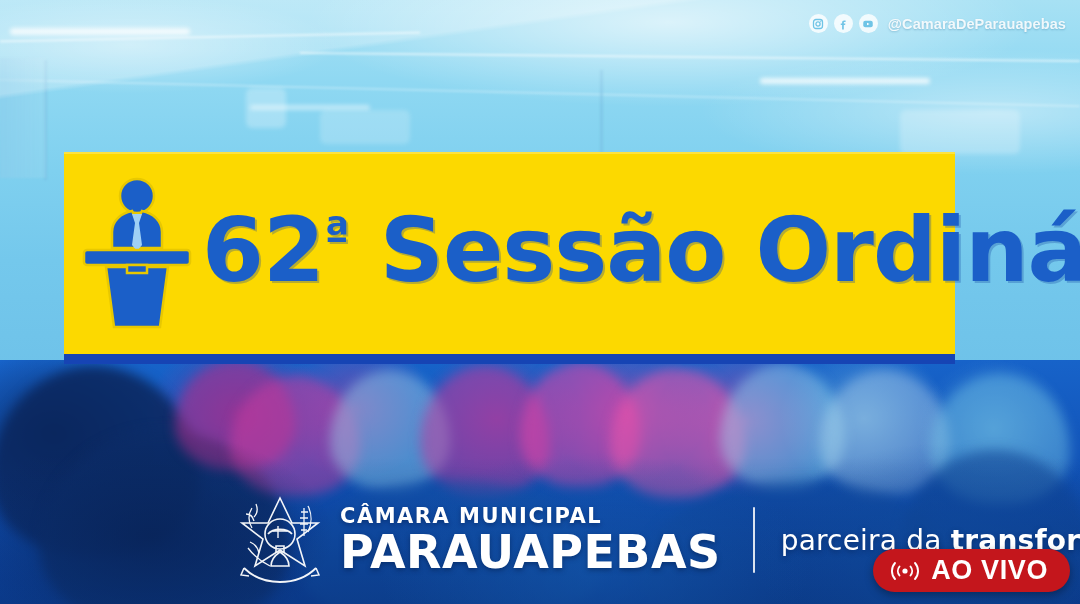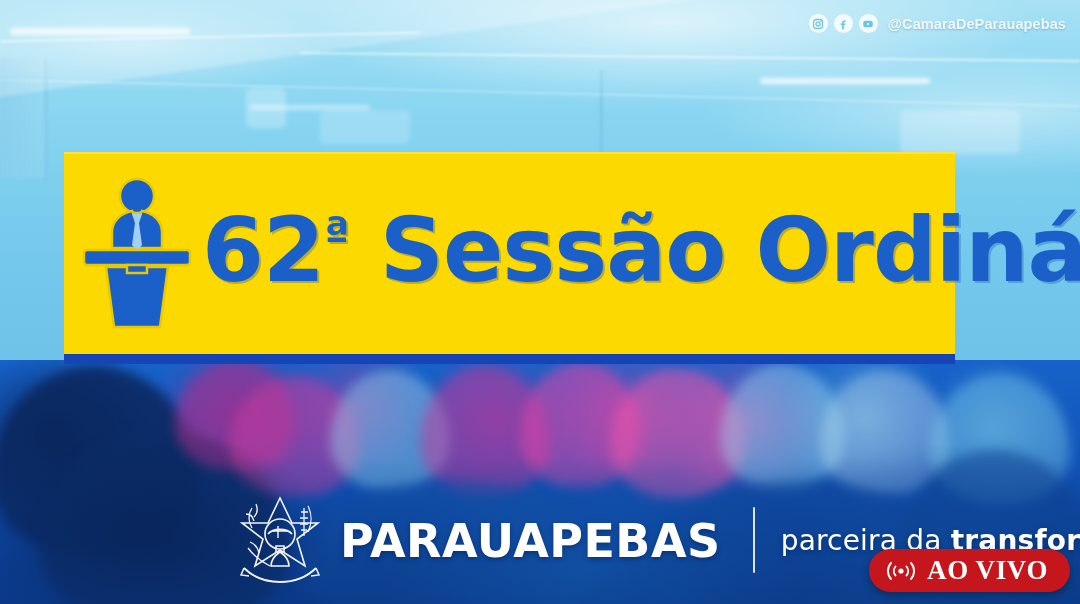--- a/index.html
+++ b/index.html
@@ -131,21 +131,21 @@
     position:absolute; right:10px; bottom:12px; z-index:7;
     display:flex; align-items:center; gap:10px;
     background:#C4161C; border-radius:24px;
     padding:8px 22px 8px 16px;
     box-shadow:0 3px 8px rgba(0,0,0,.35);
   }
   .live-ico{width:32px;height:24px;flex:0 0 auto}
   .live-ico svg{display:block}
   .live-label{
     color:#fff; font-size:27px; font-weight:700; letter-spacing:.6px;
-    font-family:Liberation Serif, serif; line-height:1;
+    font-family:Liberation Sans, sans-serif; line-height:1;
   }
 </style>
 </head>
 <body>
 
 <div class="stage">
 
   <div class="bg">
     <div class="bg-top">
       <div class="ceil-line" style="left:0;top:36px;width:420px;transform:rotate(-1.2deg)"></div>
@@ -233,20 +233,21 @@
           <path d="M44 62h8v-6h-8z"></path>
           <path d="M20 18c-4 6-4 14 0 20M14 24c4 0 7 3 8 7M24 14c2 5 1 10-2 13" stroke-width="1.3"></path>
           <path d="M76 16c4 8 4 18 0 26M72 18v28M69 22h7M68 28h8M68 34h8M69 40h6" stroke-width="1.3"></path>
           <path d="M16 58c6 8 14 14 22 18M18 52c5 2 8 6 9 11" stroke-width="1.3"></path>
           <path d="M12 78c10 10 24 14 36 14s26-4 36-14" stroke-width="1.8"></path>
           <path d="M12 78l-3 7 8 1M84 78l3 7-8 1" stroke-width="1.5"></path>
         </g>
       </svg>
     </div>
     <div class="brand">
+      <div class="brand-top">CÂMARA MUNICIPAL</div>
       <div class="brand-main">PARAUAPEBAS</div>
     </div>
     <div class="divider"></div>
     <div class="tagline"><span>parceira da </span><b>transformação</b></div>
   </div>
 
   <div class="live">
     <span class="live-ico">
       <svg width="32" height="24" viewBox="0 0 32 24" fill="none" stroke="#ffffff" stroke-width="1.9" stroke-linecap="round">
         <circle cx="16" cy="12" r="2.6" fill="#ffffff" stroke="none"></circle>

